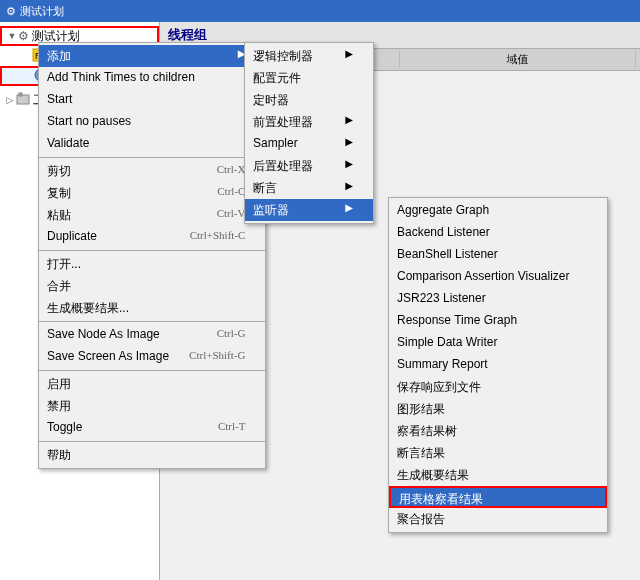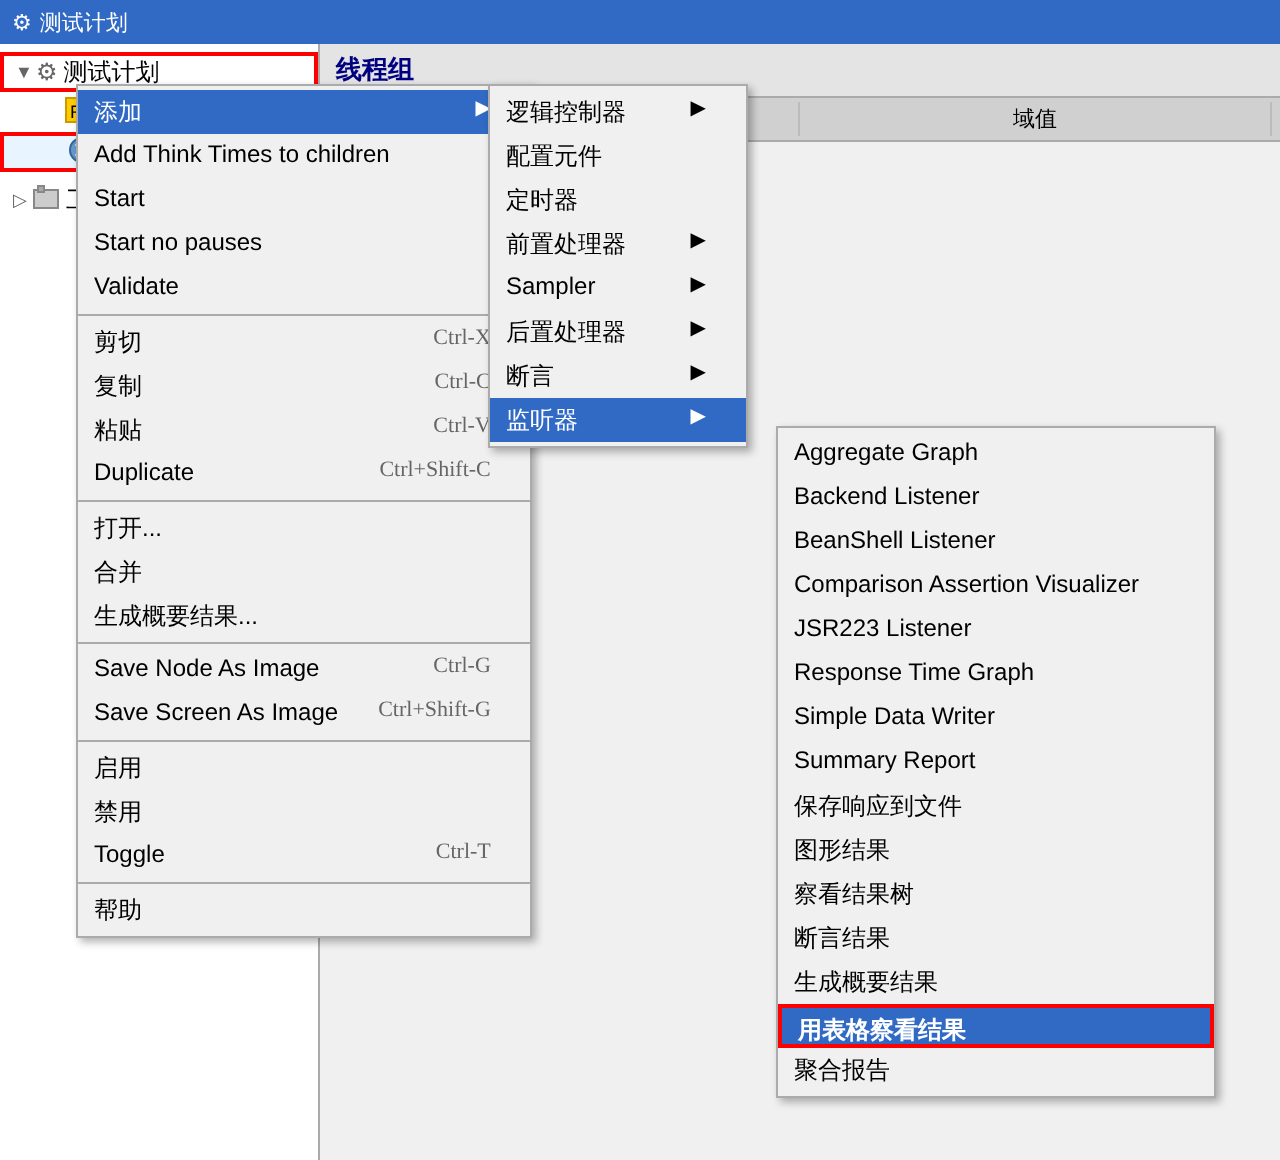--- a/index.html
+++ b/index.html
@@ -404,21 +404,21 @@
       <div class="menu-item">
         <span>断言</span>
         <span class="arrow">▶</span>
       </div>
       <div class="menu-item highlighted">
         <span>监听器</span>
         <span class="arrow">▶</span>
       </div>
     </div>
 
-    <div class="submenu-listener" style="position: absolute; top: 213px; left: 388px;">
+    <div class="submenu-listener" style="position: absolute; top: 197px; left: 388px;">
       <div class="menu-item">
         <span>Aggregate Graph</span>
       </div>
       <div class="menu-item">
         <span>Backend Listener</span>
       </div>
       <div class="menu-item">
         <span>BeanShell Listener</span>
       </div>
       <div class="menu-item">
@@ -444,21 +444,21 @@
       </div>
       <div class="menu-item">
         <span>察看结果树</span>
       </div>
       <div class="menu-item">
         <span>断言结果</span>
       </div>
       <div class="menu-item">
         <span>生成概要结果</span>
       </div>
-      <div class="menu-item" style="background: #316ac5; color: white; border: 2px solid red; font-weight: bold;">
+      <div class="menu-item" style="background: #316ac5; color: white; border: 2px solid red;">
         <span>用表格察看结果</span>
       </div>
       <div class="menu-item">
         <span>聚合报告</span>
       </div>
     </div>
 
   </div>
 
 </div>

